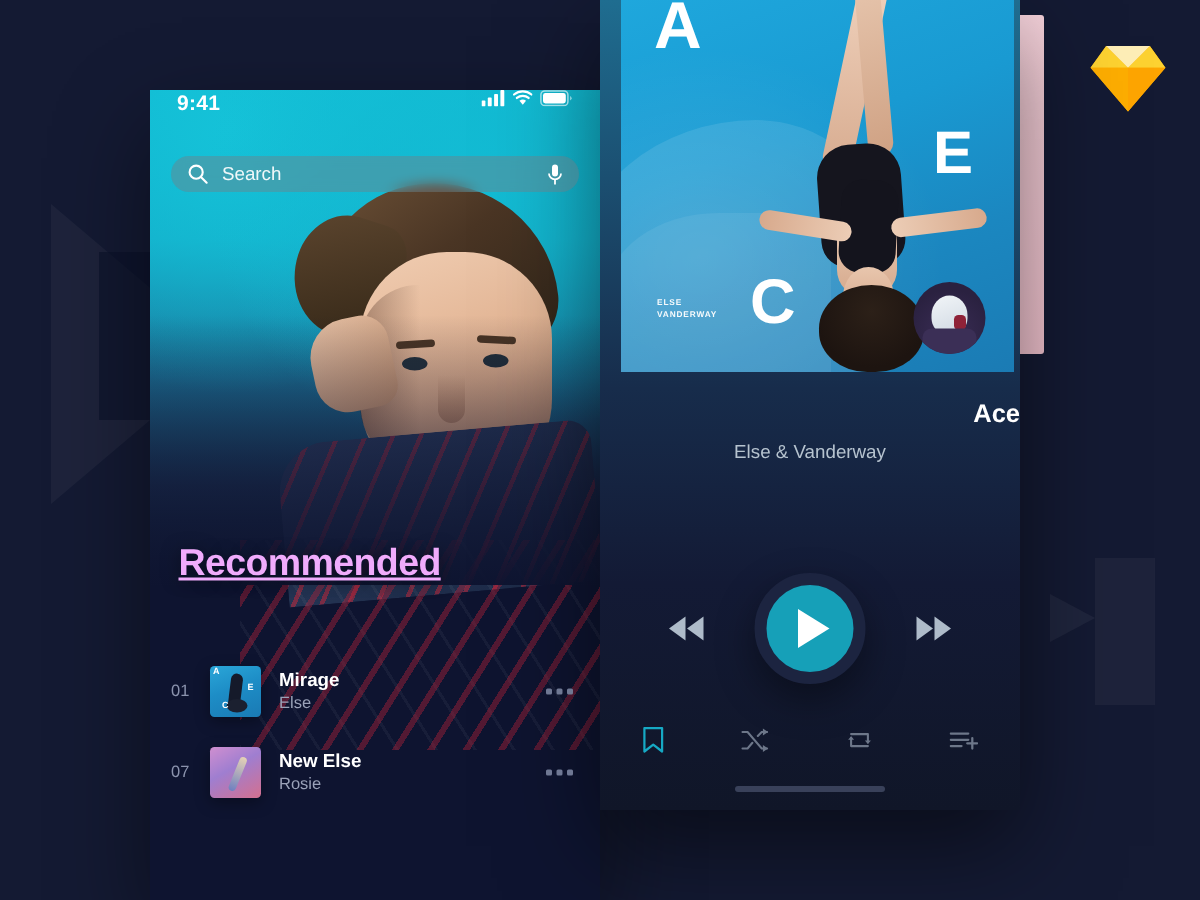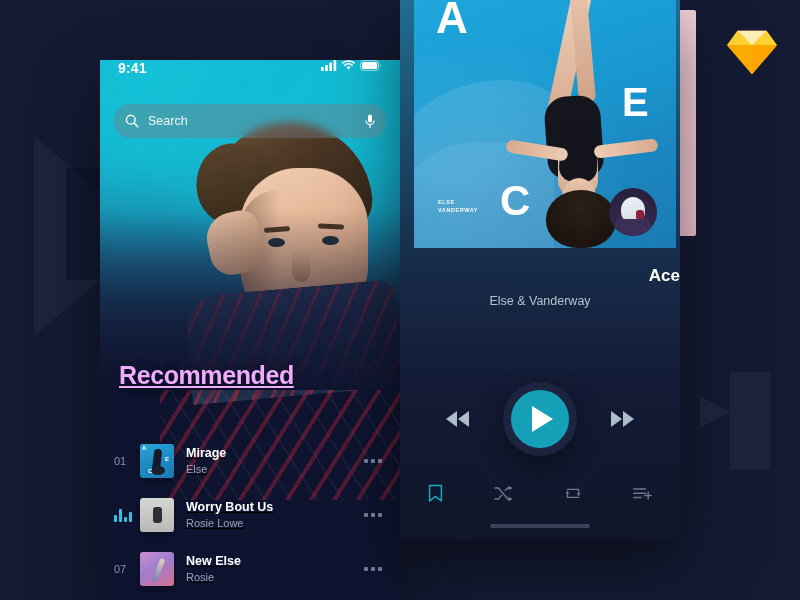--- a/index.html
+++ b/index.html
@@ -127,21 +127,21 @@
   #status-bar {
     position:absolute; left:0; top:0; width:300px; height:34px;
     display:flex; align-items:flex-start; justify-content:space-between;
     padding:0 18px; color:#fff; z-index:6;
   }
   #status-time { font-size:14px; font-weight:bold; letter-spacing:.2px; }
   #status-icons { display:flex; align-items:center; gap:5px; }
 
   
   #search-bar {
-    position:absolute; left:14px; top:44px; width:272px; height:34px;
+    position:absolute; left:14px; top:44px; width:272px; height:24px;
     background:rgba(120,125,130,0.42);
     border-radius:15px;
     display:flex; align-items:center; padding:0 11px; gap:9px; z-index:6;
     backdrop-filter:blur(4px);
   }
   #search-placeholder { color:rgba(255,255,255,0.92); font-size:12.5px; flex:1; }
 
   
   #recommended-title {
     position:absolute; left:19px; top:330px; z-index:6;
@@ -163,21 +163,21 @@
   .eq-bars i { display:block; width:3px; background:#35bfe0; border-radius:1px; }
   .eq-bars i:nth-child(1){ height:7px; }
   .eq-bars i:nth-child(2){ height:13px; }
   .eq-bars i:nth-child(3){ height:5px; }
   .eq-bars i:nth-child(4){ height:10px; }
   .track-art {
     width:34px; height:34px; border-radius:3px; flex:0 0 34px;
     margin-right:12px; overflow:hidden; position:relative;
     box-shadow:0 3px 10px rgba(0,0,0,0.35);
   }
-  .track-meta { flex:1; min-width:0;text-decoration:underline; }
+  .track-meta { flex:1; min-width:0; }
   .track-title { color:#fff; font-size:12.5px; font-weight:bold; line-height:1.35; }
   .track-artist { color:#9aa2b8; font-size:11px; line-height:1.4; }
   .track-more { display:flex; gap:3px; padding:8px 0 8px 8px; }
   .track-more span { width:4px; height:4px; border-radius:1px; background:#6f7893; display:block; }
 
   
   .art-ace {
     background:linear-gradient(160deg,#2aa6d8 0%,#1d8dc6 45%,#1a7ab4 100%);
   }
   .art-ace .fig {
@@ -443,42 +443,20 @@
         <div class="track-title">Mirage</div>
         <div class="track-artist">Else</div>
       </div>
       <div class="track-more">
           <span></span>
           <span></span>
           <span></span>
         </div>
     </div>
 
-    <div class="track-row">
-      <div class="track-index">
-        <div class="eq-bars">
-            <i></i>
-            <i></i>
-            <i></i>
-            <i></i>
-          </div>
-      </div>
-      <div class="track-art art-gray">
-          <div class="fig"></div>
-        </div>
-      <div class="track-meta">
-        <div class="track-title">Worry Bout Us</div>
-        <div class="track-artist">Rosie Lowe</div>
-      </div>
-      <div class="track-more">
-          <span></span>
-          <span></span>
-          <span></span>
-        </div>
-    </div>
 
     <div class="track-row">
       <div class="track-index">07</div>
       <div class="track-art art-purple">
           <div class="stem"></div>
         </div>
       <div class="track-meta">
         <div class="track-title">New Else</div>
         <div class="track-artist">Rosie</div>
       </div>

